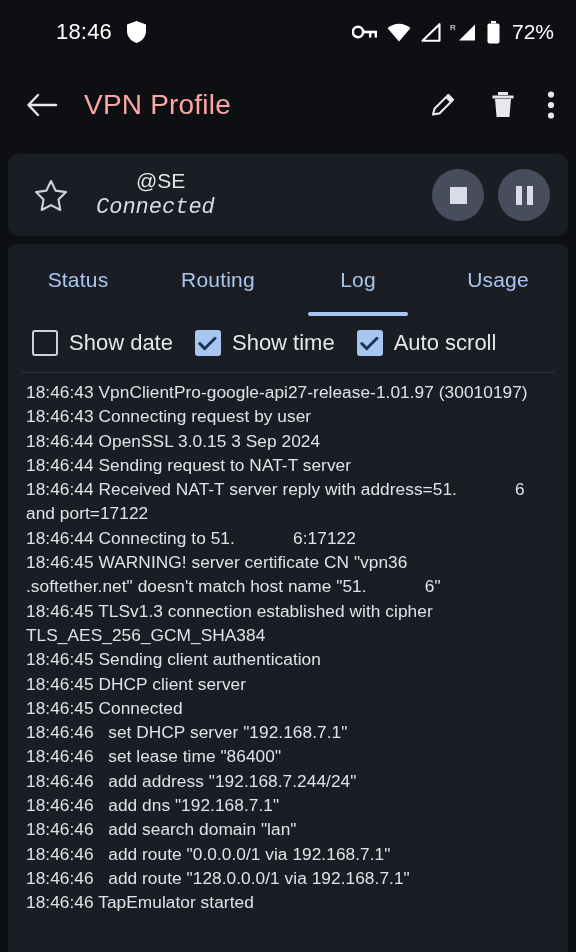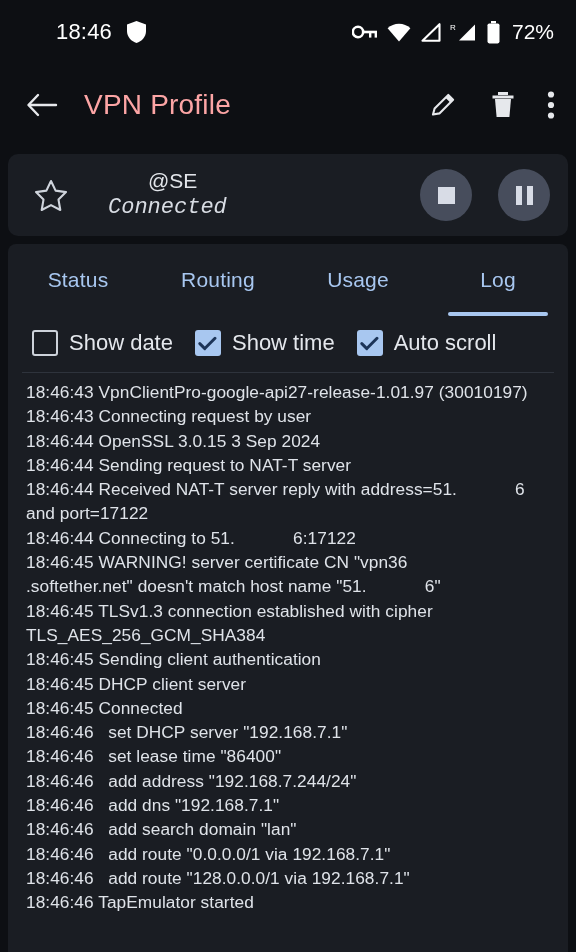--- a/index.html
+++ b/index.html
@@ -40,21 +40,20 @@
   .appbar-actions .ico { width: 34px; height: 34px; }
 
   
   .profile-card {
     margin: 8px 8px 0 8px;
     height: 82px;
     background: #1a1d23;
     border-radius: 10px;
     display: flex; align-items: center;
     padding: 0 18px 0 22px;
-    gap: 12px;
   }
   .star-wrap { width: 42px; display: flex; align-items: center; justify-content: center; }
   .profile-text {
     flex: 1;
     display: flex; flex-direction: column;
     align-items: flex-start;
     padding-left: 24px;
   }
   .profile-name {
     color: #e2e5ea; font-size: 21px; line-height: 26px;
@@ -248,25 +247,25 @@
 
 <div class="panel">
 
   <div class="tabs">
     <div class="tab">
       <span>Status</span>
     </div>
     <div class="tab">
       <span>Routing</span>
     </div>
+    <div class="tab active">
+      <span>Log</span>
+    </div>
     <div class="tab">
       <span>Usage</span>
-    </div>
-    <div class="tab active">
-      <span>Log</span>
     </div>
   </div>
 
   <div class="cb-row">
     <label class="cb-item">
       <span class="cb-box off"></span>
       <span class="cb-label">Show date</span>
     </label>
     <label class="cb-item">
       <span class="cb-box on">

